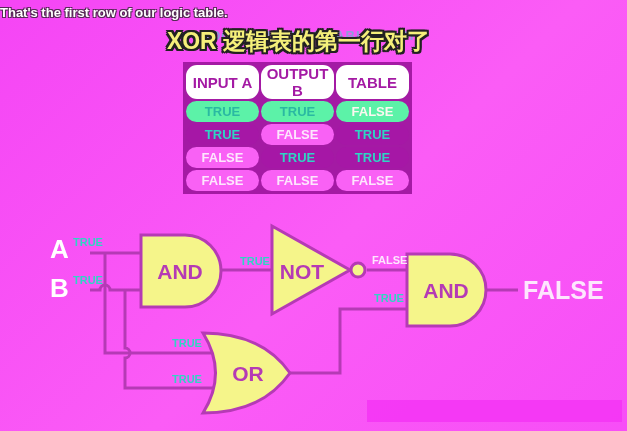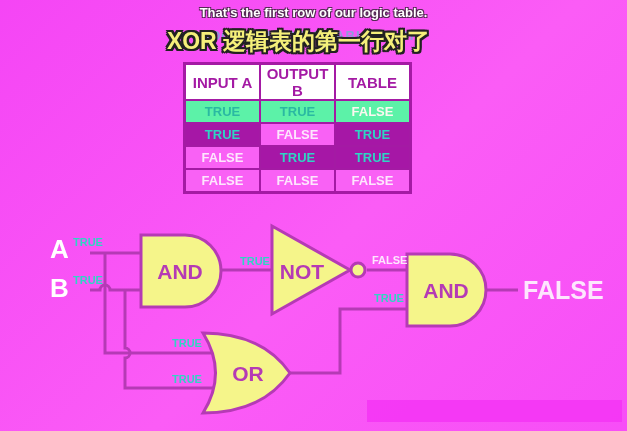--- a/index.html
+++ b/index.html
@@ -1,30 +1,30 @@
 <!DOCTYPE html>
 <html><head>
 <meta charset="utf-8">
 <style>
   html,body{margin:0;padding:0;}
   body{width:627px;height:431px;overflow:hidden;position:relative;
     background:linear-gradient(135deg,#f545f5 0%,#fb5cf6 55%,#f74ef7 100%);
     font-family:"Liberation Sans",sans-serif;}
-  .subtitle-en{position:absolute;top:5px;left:0;width:627px;text-align:center;
+  .subtitle-en{position:absolute;top:5px;left:0;width:627px;
     font-size:13px;font-weight:bold;color:#fff;
     text-shadow:-1px -1px 0 #552a55,1px -1px 0 #552a55,-1px 1px 0 #552a55,1px 1px 0 #552a55;}
   .ghost-title{position:absolute;top:28px;left:180px;width:260px;height:16px;
     font-size:13px;font-weight:bold;color:#3bd6c4;opacity:.55;letter-spacing:1px;text-align:center;}
   .subtitle-zh{position:absolute;top:26px;left:0;width:597px;text-align:center;
     font-size:23px;font-weight:bold;color:#f5f07a;
     text-shadow:-2px -2px 0 #222,2px -2px 0 #222,-2px 2px 0 #222,2px 2px 0 #222,0 2px 0 #222,2px 0 0 #222,-2px 0 0 #222,0 -2px 0 #222;}
   table.truth{position:absolute;left:183px;top:62px;border-collapse:separate;border-spacing:2px;
     background:#a41aa4;border:1px solid #a41aa4;}
   table.truth td,table.truth th{width:73px;height:21px;text-align:center;font-weight:bold;
-    font-size:13px;padding:0;font-family:"Liberation Sans",sans-serif;}
+    font-size:13px;padding:0;font-family:"Liberation Sans",sans-serif;border-radius:11px;}
   table.truth th{height:30px;background:#fff;color:#a41aa4;font-size:15px;}
   .c-mint{background:#5cf2a8;}
   .c-dark{background:#a617a6;}
   .c-light{background:#f961f5;}
   .t-true{color:#2fd4c4;}
   .t-true.on-mint{color:#2ab9a2;}
   .t-false{color:#fde6fd;}
   .t-false.on-mint{color:#fdf7f0;}
   svg.circuit{position:absolute;left:0;top:0;}
   .bottom-bar{position:absolute;left:367px;top:400px;width:255px;height:22px;background:#f434f4;opacity:.85;}

